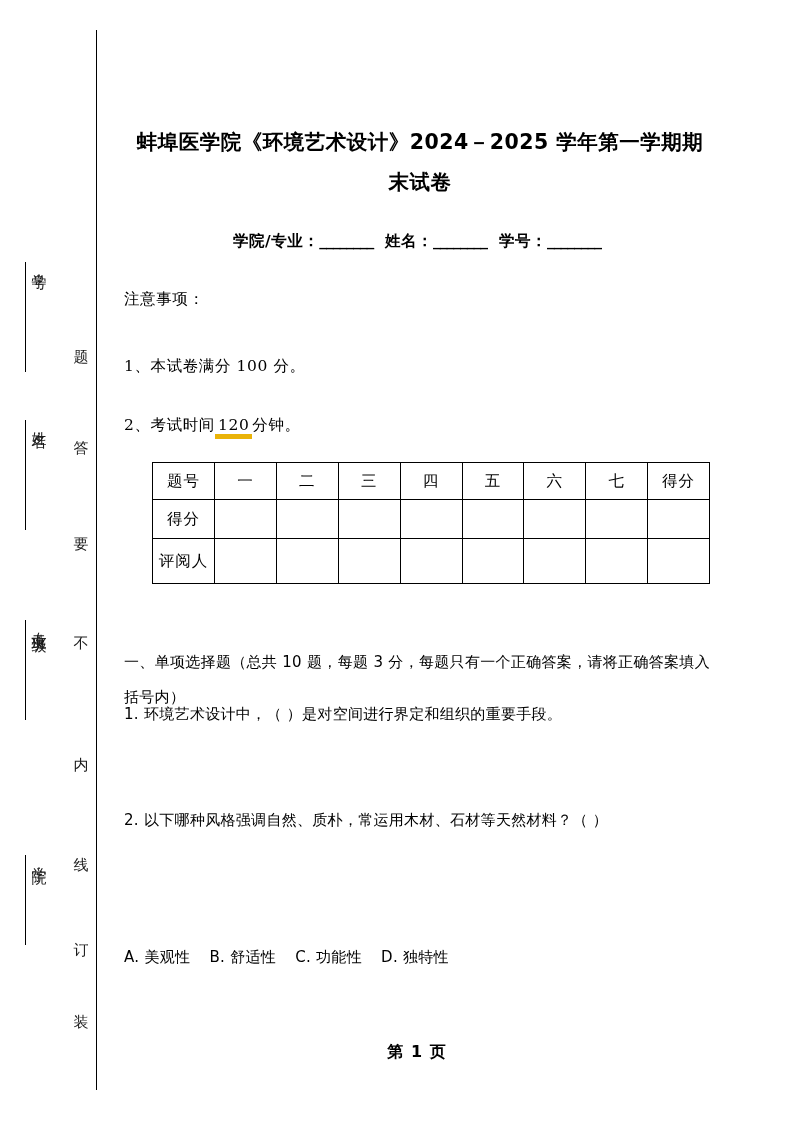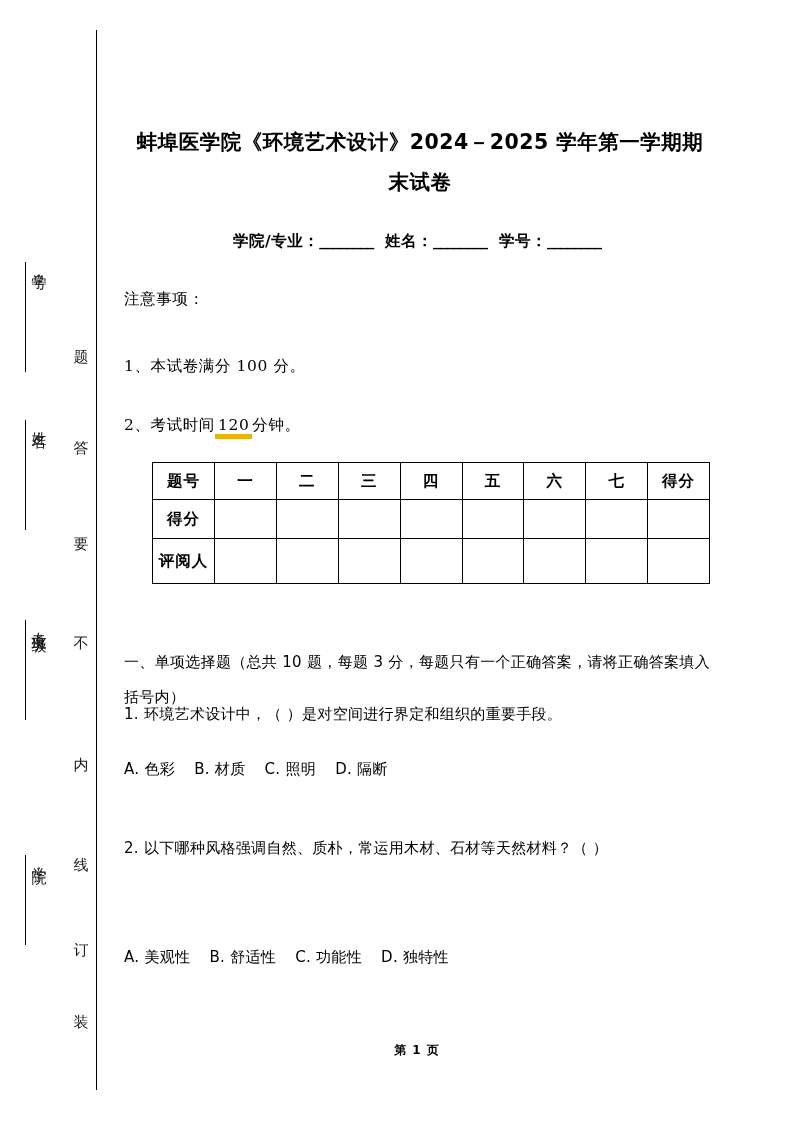--- a/index.html
+++ b/index.html
@@ -152,21 +152,21 @@
     width: 558px;
     border-collapse: collapse;
     table-layout: fixed;
   }
   #score-table td {
     border: 1px solid #000;
     text-align: center;
     vertical-align: middle;
     font-family: "DejaVu Serif", "Liberation Serif", serif;
     font-size: 15.5px;
-    font-weight: bold;
+    font-weight: normal;
     letter-spacing: 1px;
   }
   #score-table .col-head { width: 62px; }
   #score-table tr.row-head td { height: 37px; }
   #score-table tr.row-score td { height: 39px; }
   #score-table tr.row-marker td { height: 45px; }
 
   
   #section-heading {
     position: absolute;
@@ -194,31 +194,31 @@
   }
   .q-options {
     line-height: 24px;
     margin-top: 31px;
     white-space: nowrap;
   }
   .q-options .opt { margin-right: 14px; }
   .q-options .opt:last-child { margin-right: 0; }
 
   #question-0 { top: 702px; }
-  #question-1 { top: 836px; }
+  #question-1 { top: 808px; }
   #question-2 { top: 914px; }
 
   #page-footer {
     position: absolute;
     left: 0;
     top: 1042px;
     width: 586px;
     text-align: center;
     font-family: "DejaVu Sans", "Liberation Sans", sans-serif;
-    font-size: 12px;
+    font-size: 16px;
     font-weight: bold;
     letter-spacing: 1px;
   }
 </style>
 </head>
 <body>
 
 <div id="binding-margin">
   <div id="binding-rule"></div>
 
@@ -300,26 +300,20 @@
       <td></td>
       <td></td>
     </tr>
   </tbody>
     </table>
 
   <div id="section-heading">一、单项选择题（总共 10 题，每题 3 分，每题只有一个正确答案，请将正确答案填入括号内）</div>
 
   <div class="question" id="question-0">
     <div class="q-stem">1. 环境艺术设计中，（  ）是对空间进行界定和组织的重要手段。</div>
-    <div class="q-options">
-      <span class="opt">A. 色彩</span>
-      <span class="opt">B. 材质</span>
-      <span class="opt">C. 照明</span>
-      <span class="opt">D. 隔断</span>
-    </div>
   </div>
 
   <div class="question" id="question-1">
     <div class="q-stem">2. 以下哪种风格强调自然、质朴，常运用木材、石材等天然材料？（  ）</div>
   </div>
 
   <div class="question" id="question-2">
     <div class="q-options">
       <span class="opt">A. 美观性</span>
       <span class="opt">B. 舒适性</span>

